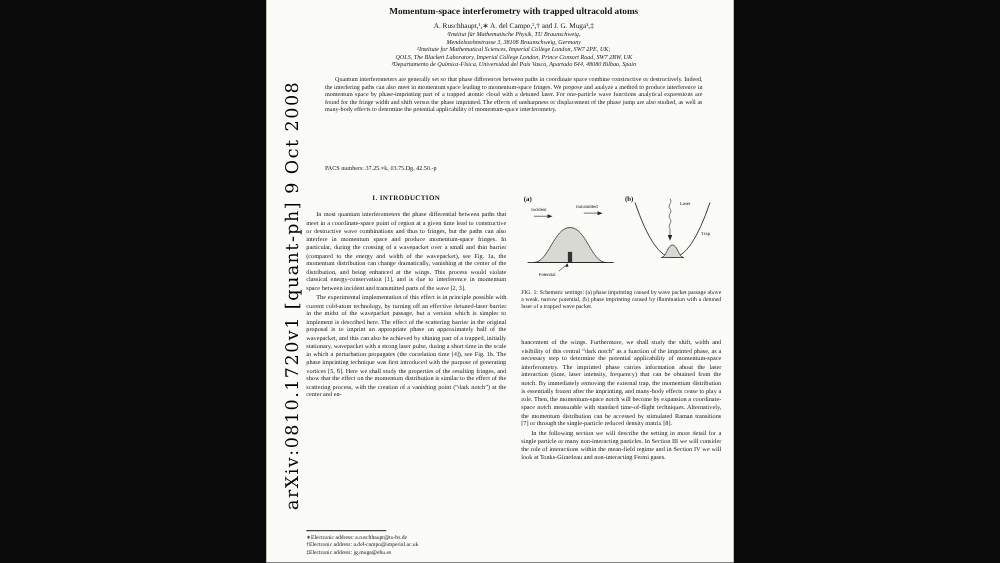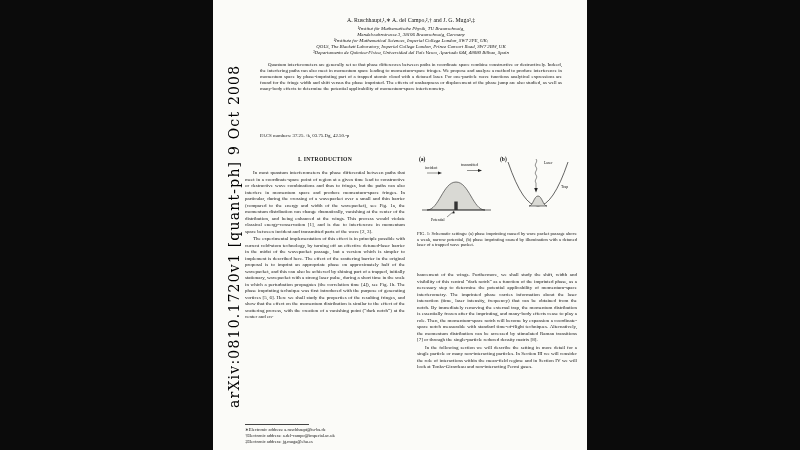--- a/index.html
+++ b/index.html
@@ -56,20 +56,21 @@
 </style>
 </head>
 <body>
 
 <div class="page">
 
   <div class="watermark">arXiv:0810.1720v1  [quant-ph]  9 Oct 2008</div>
 
   <div class="content">
 
+    <div class="title">Momentum-space interferometry with trapped ultracold atoms</div>
     <div class="authors">A. Ruschhaupt,¹,∗ A. del Campo,²,† and J. G. Muga³,‡</div>
 
     <div class="affils">
       <div>¹Institut für Mathematische Physik, TU Braunschweig,</div>
       <div>Mendelssohnstrasse 3, 38106 Braunschweig, Germany</div>
       <div>²Institute for Mathematical Sciences, Imperial College London, SW7 2PE, UK;</div>
       <div>QOLS, The Blackett Laboratory, Imperial College London, Prince Consort Road, SW7 2BW, UK</div>
       <div>³Departamento de Química-Física, Universidad del País Vasco, Apartado 644, 48080 Bilbao, Spain</div>
     </div>
 

